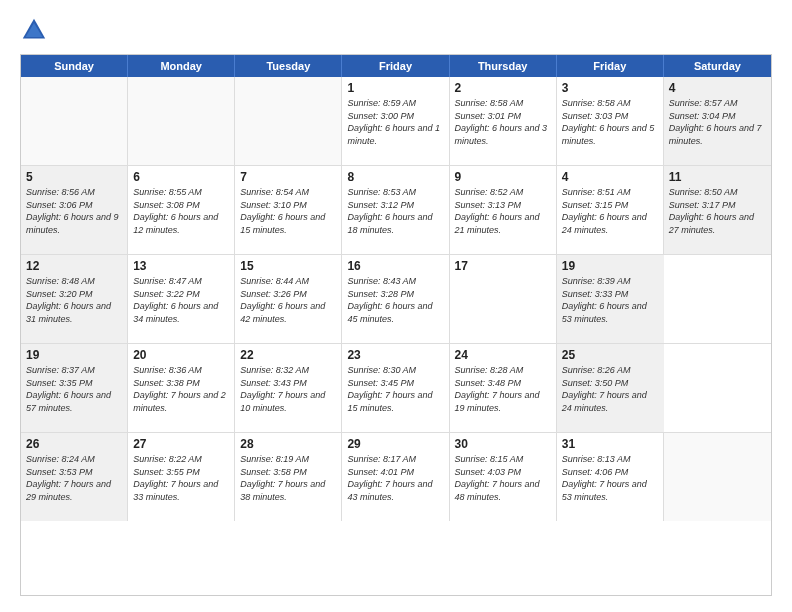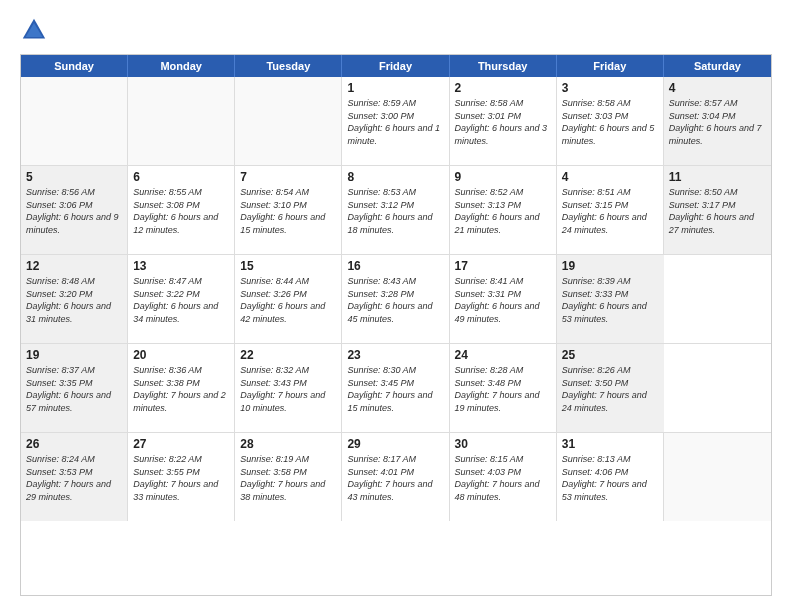--- a/index.html
+++ b/index.html
@@ -202,21 +202,20 @@
           <div class="cal-cell">
             <div class="day-num">15</div>
             <div class="cell-info">Sunrise: 8:44 AM<br>Sunset: 3:26 PM<br>Daylight: 6 hours and 42 minutes.</div>
           </div>
           <div class="cal-cell">
             <div class="day-num">16</div>
             <div class="cell-info">Sunrise: 8:43 AM<br>Sunset: 3:28 PM<br>Daylight: 6 hours and 45 minutes.</div>
           </div>
           <div class="cal-cell">
             <div class="day-num">17</div>
-            <div class="cell-info">Sunrise: 8:41 AM<br>Sunset: 3:31 PM<br>Daylight: 6 hours and 49 minutes.</div>
           </div>
           <div class="cal-cell shaded">
             <div class="day-num">19</div>
             <div class="cell-info">Sunrise: 8:39 AM<br>Sunset: 3:33 PM<br>Daylight: 6 hours and 53 minutes.</div>
           </div>
         </div>
         <div class="cal-row">
           <div class="cal-cell shaded">
             <div class="day-num">19</div>
             <div class="cell-info">Sunrise: 8:37 AM<br>Sunset: 3:35 PM<br>Daylight: 6 hours and 57 minutes.</div>

